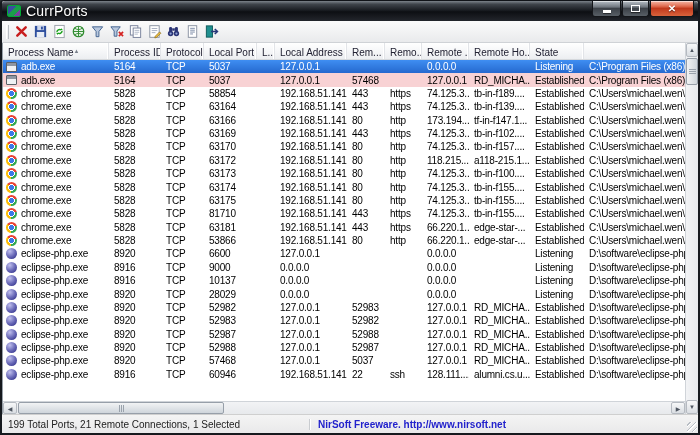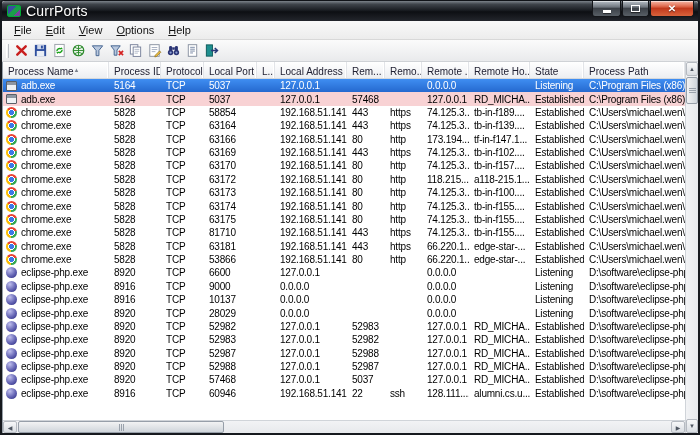--- a/index.html
+++ b/index.html
@@ -104,27 +104,20 @@
         </div>
       <div class="cap-btn max">
           <div class="glyph-max"></div>
         </div>
       <div class="cap-btn close">
           <span class="glyph-close">✕</span>
         </div>
     </div>
   </div>
 
-  <div class="menubar">
-      <span class="menu-item"><u>F</u>ile</span>
-      <span class="menu-item"><u>E</u>dit</span>
-      <span class="menu-item"><u>V</u>iew</span>
-      <span class="menu-item"><u>O</u>ptions</span>
-      <span class="menu-item"><u>H</u>elp</span>
-    </div>
 
   <div class="toolbar">
     <div class="tb-grip"></div>
   <div class="tb-btn">
         <svg viewBox="0 0 16 16">
           <path d="M3.5 3.5L12.5 12.5M12.5 3.5L3.5 12.5" stroke="#c81e1e" stroke-width="2.6" stroke-linecap="round"></path>
         </svg>
       </div>
       <div class="tb-btn">
         <svg viewBox="0 0 16 16">
@@ -229,23 +222,20 @@
             <span>Remo...</span>
           </div>
           <div class="hcell" style="width: 47px;">
             <span>Remote ...</span>
           </div>
           <div class="hcell" style="width: 61px;">
             <span>Remote Ho...</span>
           </div>
           <div class="hcell" style="width: 54px;">
             <span>State</span>
-          </div>
-          <div class="hcell" style="width: 101px;">
-            <span>Process Path</span>
           </div>
         </div>
       <div class="rows">
           <div class="row selected">
             <div class="cell first" style="width: 106px;">
               <span class="proc-icon adb-icon"></span>
               <span>adb.exe</span>
             </div>
             <div class="cell" style="width: 52px;">5164</div>
             <div class="cell" style="width: 43px;">TCP</div>
@@ -663,14 +653,19 @@
     <div class="vscroll">
       <div class="sb-btn">▲</div>
       <div class="sb-thumb v-thumb">
           <div class="grip-v"></div>
         </div>
       <div class="sb-track"></div>
       <div class="sb-btn">▼</div>
     </div>
   </div>
 
+  <div class="statusbar">
+    <div class="status-left">199 Total Ports, 21 Remote Connections, 1 Selected</div>
+    <div class="status-right">NirSoft Freeware.  http://www.nirsoft.net</div>
+    <div class="resize-grip"></div>
+  </div>
 
 </div>
 
 </body></html>

